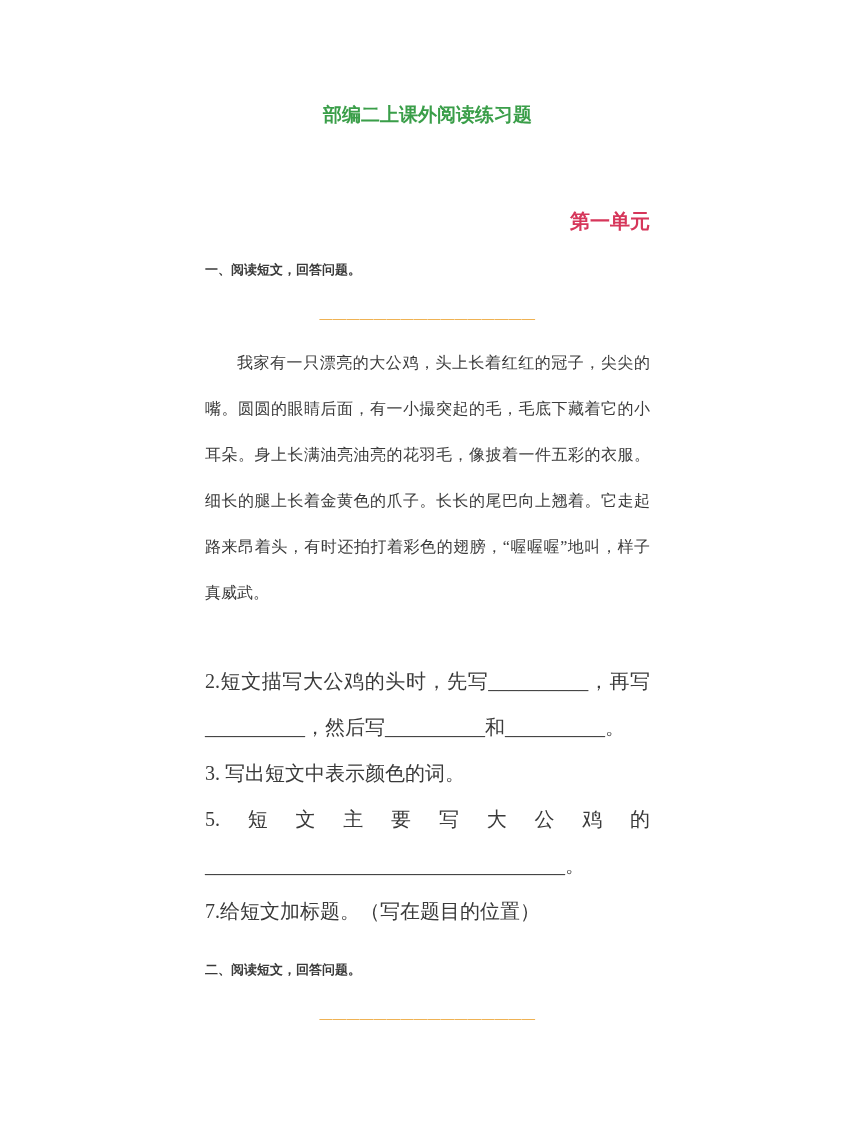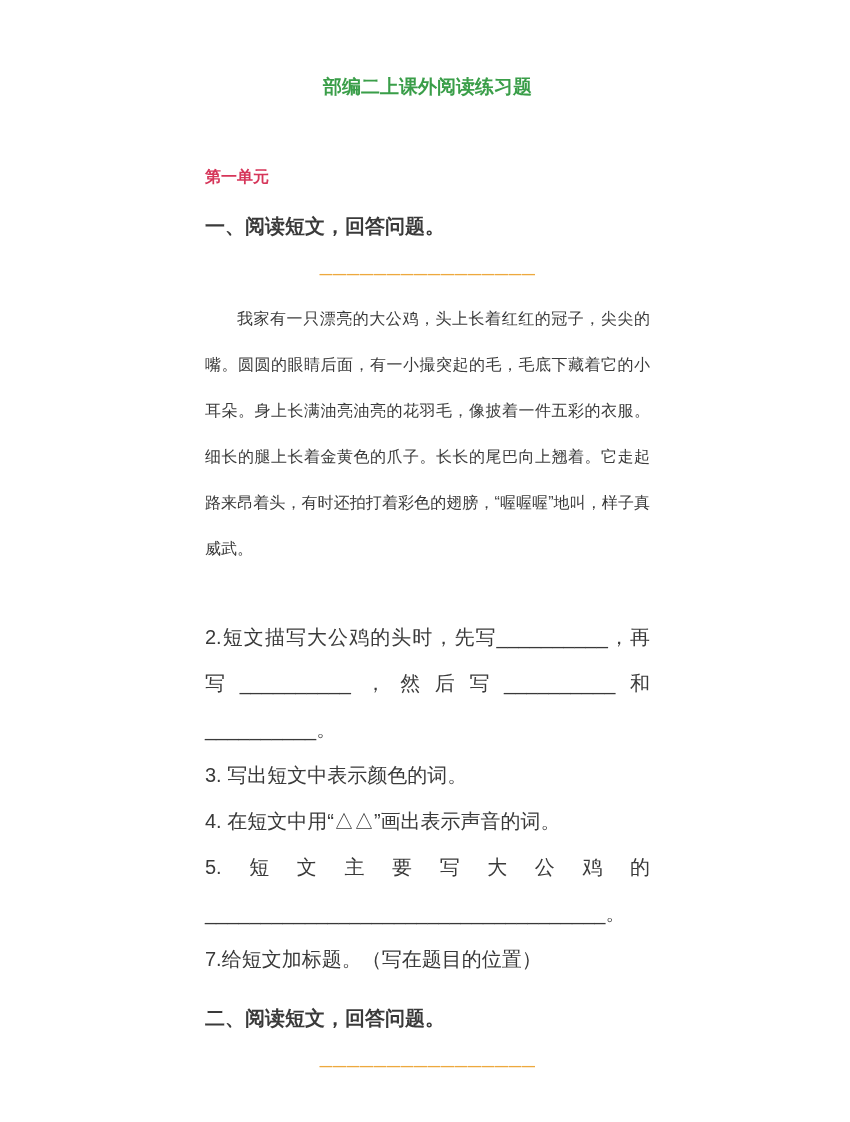--- a/index.html
+++ b/index.html
@@ -3,44 +3,44 @@
 <meta charset="utf-8">
 <style>
   html, body { margin: 0; padding: 0; background: #ffffff; }
   .page {
     position: relative;
     width: 680px;
     height: 1122px;
     margin: 0 auto;
     background: #ffffff;
     box-sizing: border-box;
-    padding: 74px 115px 0 120px;
-    font-family: Liberation Sans, sans-serif;
+    padding: 102px 115px 0 120px;
+    font-family: Liberation Serif, serif;
     color: var(--body-text, #3a3a3a);
     overflow: hidden;
   }
   .doc-title {
     margin: 0;
     text-align: center;
     font-size: 19px;
     font-weight: bold;
     line-height: 26px;
     color: var(--title-green, #3a9e49);
   }
   .unit-title {
-    margin: 64px 0 0 0;
-    text-align: left;
-    font-size: 16px;
+    margin: 80px 0 0 0;
+    text-align: right;
+    font-size: 20px;
     font-weight: bold;
     line-height: 26px;
     color: var(--unit-red, #d6365a);
   }
   .sec-heading {
     margin: 22px 0 0 0;
-    font-size: 20px;
+    font-size: 13px;
     font-weight: bold;
     line-height: 28px;
     color: var(--body-text, #3a3a3a);
   }
   .sec-heading.second { }
   .blank-line {
     margin: 26px 0 0 0;
     text-align: center;
     font-size: 13px;
     line-height: 16px;
@@ -75,21 +75,20 @@
 
   <h3 class="sec-heading">一、阅读短文，回答问题。</h3>
 
   <div class="blank-line">————————————————</div>
 
   <p class="passage">我家有一只漂亮的大公鸡，头上长着红红的冠子，尖尖的嘴。圆圆的眼睛后面，有一小撮突起的毛，毛底下藏着它的小耳朵。身上长满油亮油亮的花羽毛，像披着一件五彩的衣服。细长的腿上长着金黄色的爪子。长长的尾巴向上翘着。它走起路来昂着头，有时还拍打着彩色的翅膀，“喔喔喔”地叫，样子真威武。</p>
 
   <div class="questions">
       <p class="question">2.短文描写大公鸡的头时，先写__________，再写__________，然后写__________和__________。</p>
       <p class="question">3. 写出短文中表示颜色的词。</p>
-      <p class="question">4. 在短文中用“△△”画出表示声音的词。</p>
       <p class="question">5.短文主要写大公鸡的____________________________________。</p>
       <p class="question">7.给短文加标题。（写在题目的位置）</p>
     </div>
 
   <h3 class="sec-heading second">二、阅读短文，回答问题。</h3>
 
   <div class="blank-line">————————————————</div>
 
 </div>
 

